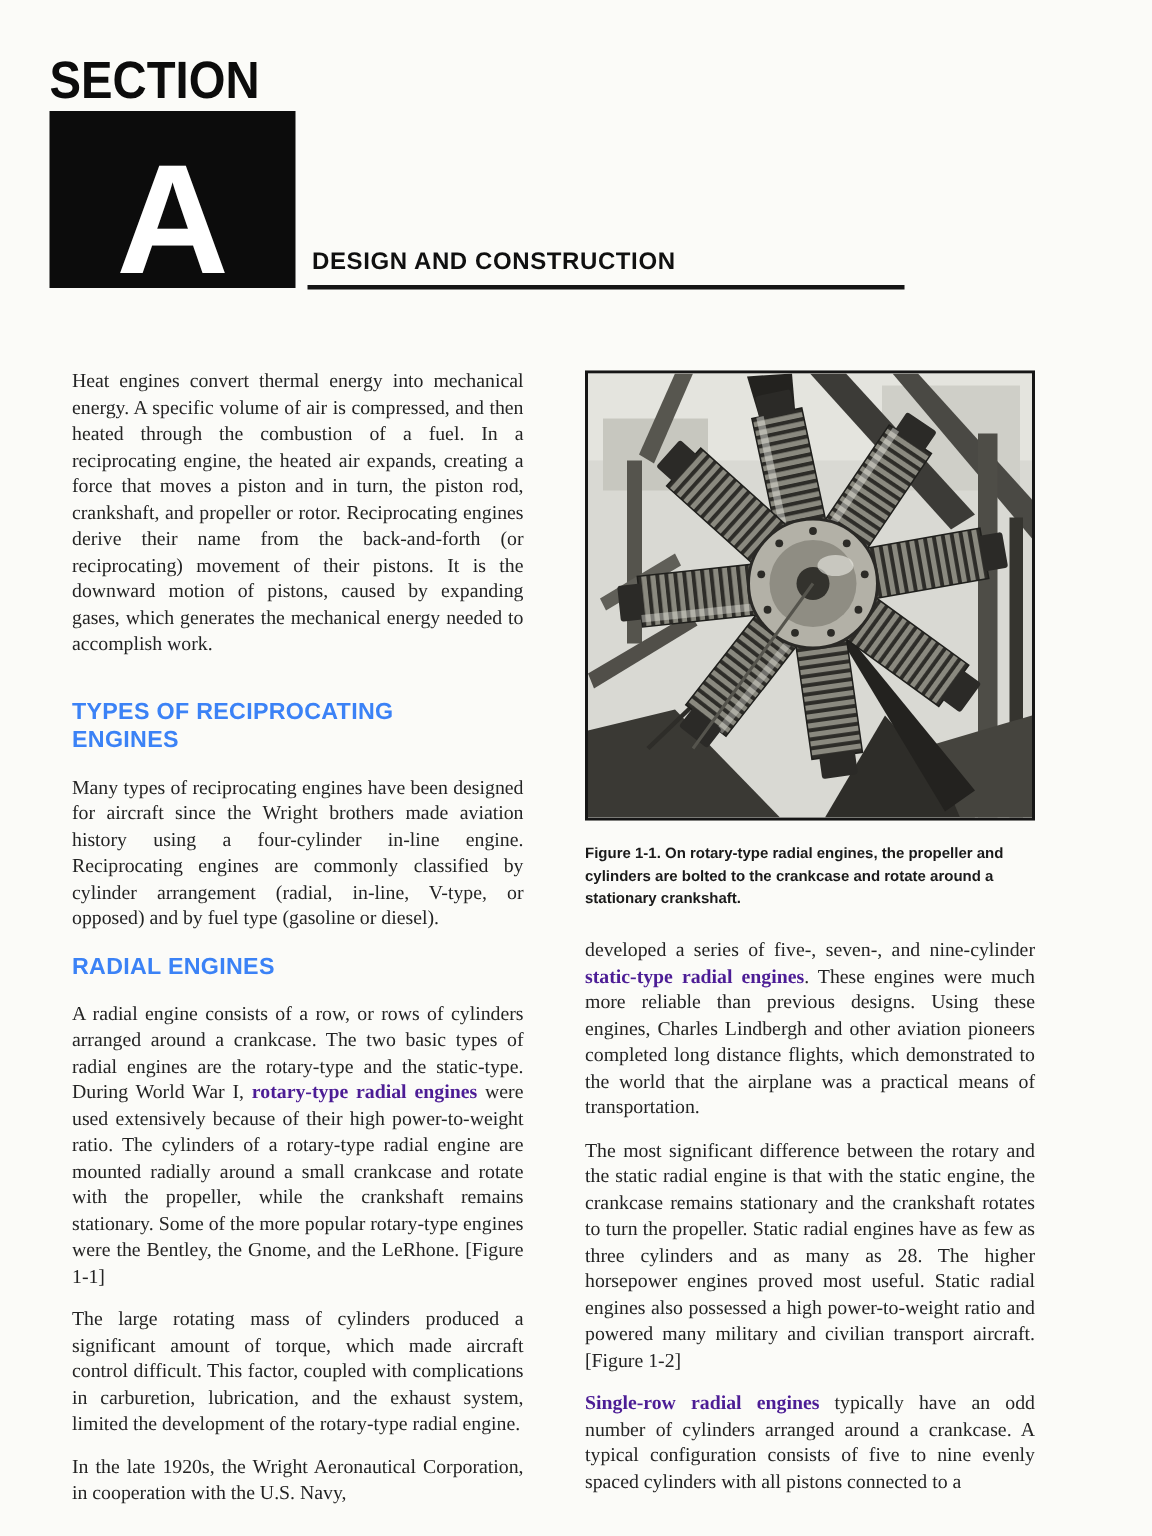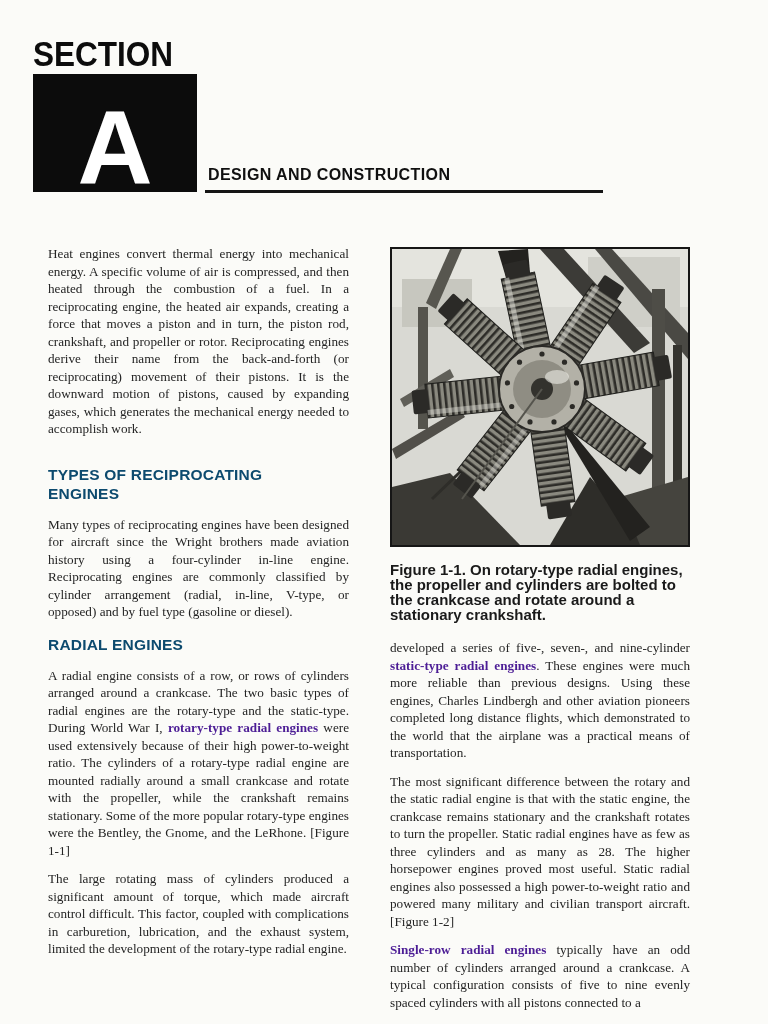--- a/index.html
+++ b/index.html
@@ -44,36 +44,36 @@
     font-size:13.2px;line-height:17.5px;text-align:justify;
     color:#242424;
   }
   .col-left{left:48px;top:245px;}
   .col-right{left:390px;top:247px;width:300px;}
   .col p{margin:0 0 11px 0;}
   .col b{font-weight:bold;color:#4c1d95;}
   h2.sub{
     font-family:"Liberation Sans",sans-serif;font-weight:bold;
     font-size:15.5px;line-height:19px;letter-spacing:.2px;
-    color:#0c4a6e;margin:27px 0 13px 0;text-align:left;
+    color:#3b82f6;margin:27px 0 13px 0;text-align:left;
   }
   h2.types{max-width:272px;}
   h2.radial{margin-top:14px;}
 
   
   figure.fig{margin:0 0 17px 0;}
   .photo-frame{
     width:300px;height:300px;box-sizing:border-box;
     border:2px solid #161616;background:#d8d8d2;
   }
   .photo-frame svg{display:block;width:296px;height:296px;}
   .caption{
     margin-top:15px;
     font-family:"Liberation Sans",sans-serif;font-weight:bold;
-    font-size:15px;line-height:15px;color:#1a1a1a;text-align:left;
+    font-size:10px;line-height:15px;color:#1a1a1a;text-align:left;
   }
 </style>
 </head>
 <body>
 
 <div class="page">
 
   <div class="section-word">SECTION</div>
   <div class="section-box">
     <span class="section-letter">A</span>
@@ -84,20 +84,21 @@
   <div class="col col-left">
     <p>Heat engines convert thermal energy into mechanical energy. A specific volume of air is compressed, and then heated through the combustion of a fuel. In a reciprocating engine, the heated air expands, creating a force that moves a piston and in turn, the piston rod, crankshaft, and propeller or rotor. Reciprocating engines derive their name from the back-and-forth (or reciprocating) movement of their pistons. It is the downward motion of pistons, caused by expanding gases, which generates the mechanical energy needed to accomplish work.</p>
 
     <h2 class="sub types">TYPES OF RECIPROCATING ENGINES</h2>
     <p>Many types of reciprocating engines have been designed for aircraft since the Wright brothers made aviation history using a four-cylinder in-line engine. Reciprocating engines are commonly classified by cylinder arrangement (radial, in-line, V-type, or opposed) and by fuel type (gasoline or diesel).</p>
 
     <h2 class="sub radial">RADIAL ENGINES</h2>
     <p><span>A radial engine consists of a row, or rows of cylinders arranged around a crankcase. The two basic types of radial engines are the rotary-type and the static-type. During World War I, </span><b>rotary-type radial engines</b><span> were used extensively because of their high power-to-weight ratio. The cylinders of a rotary-type radial engine are mounted radially around a small crankcase and rotate with the propeller, while the crankshaft remains stationary. Some of the more popular rotary-type engines were the Bentley, the Gnome, and the LeRhone. [Figure 1-1]</span></p>
 
     <p>The large rotating mass of cylinders produced a significant amount of torque, which made aircraft control difficult. This factor, coupled with complications in carburetion, lubrication, and the exhaust system, limited the development of the rotary-type radial engine.</p>
+    <p>In the late 1920s, the Wright Aeronautical Corporation, in cooperation with the U.S. Navy,</p>
   </div>
 
   <div class="col col-right">
     <figure class="fig">
       <div class="photo-frame">
 
         <svg viewBox="0 0 296 296">
           <defs>
             <pattern id="fins" width="8" height="6" patternUnits="userSpaceOnUse">
               <rect width="8" height="6" fill="#8a897f"></rect>

